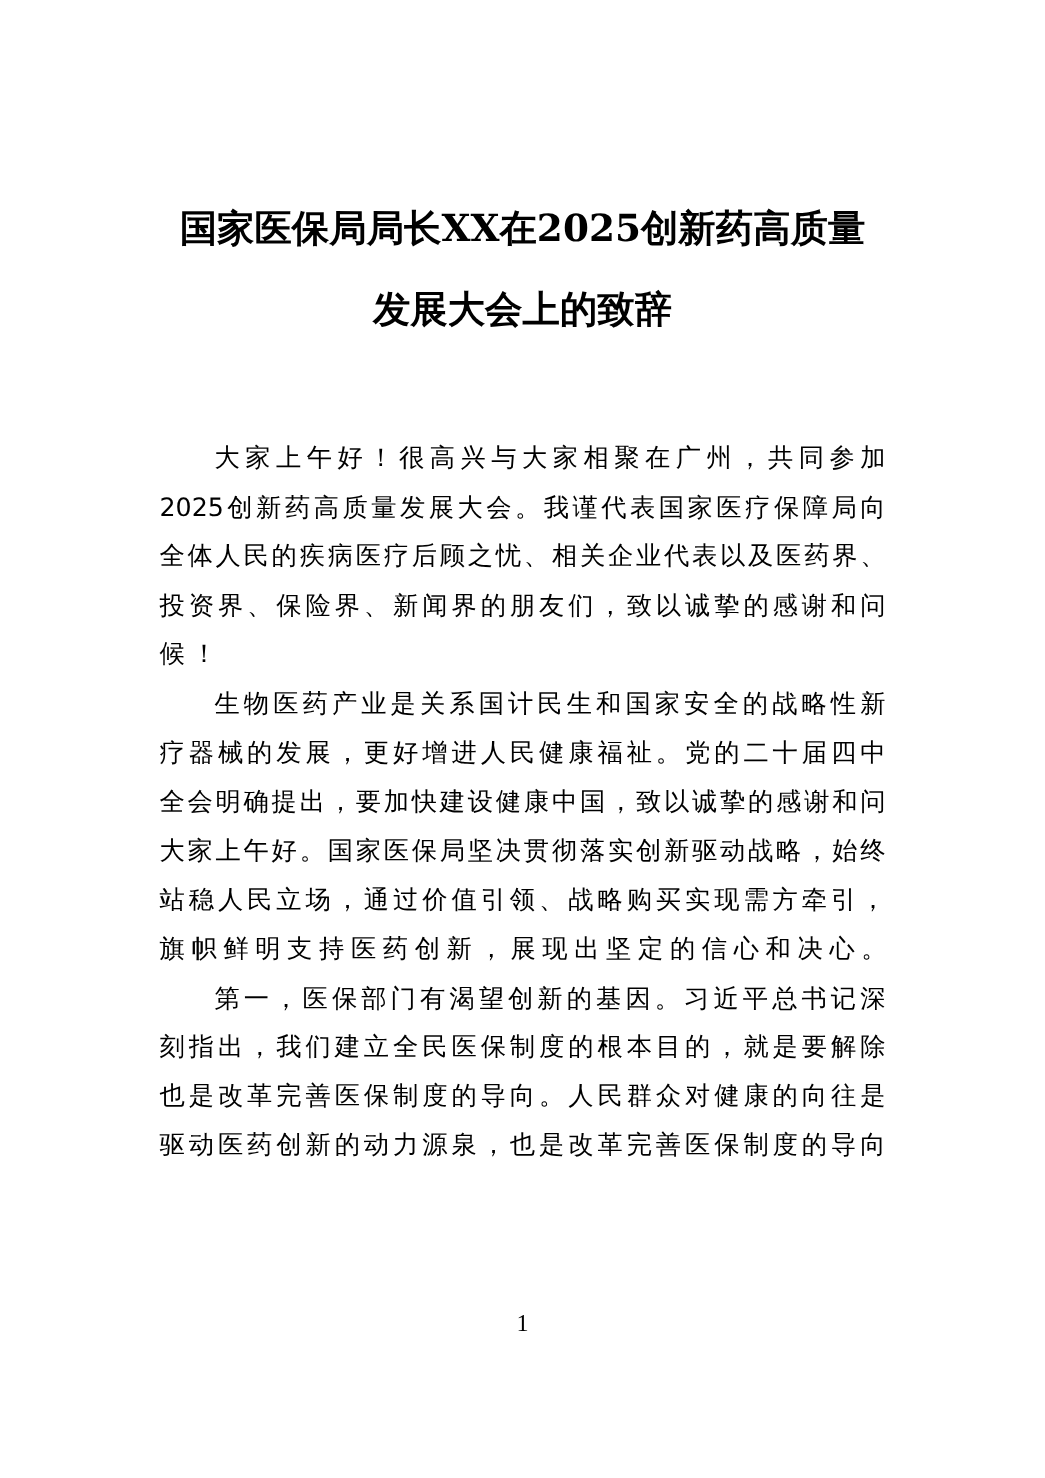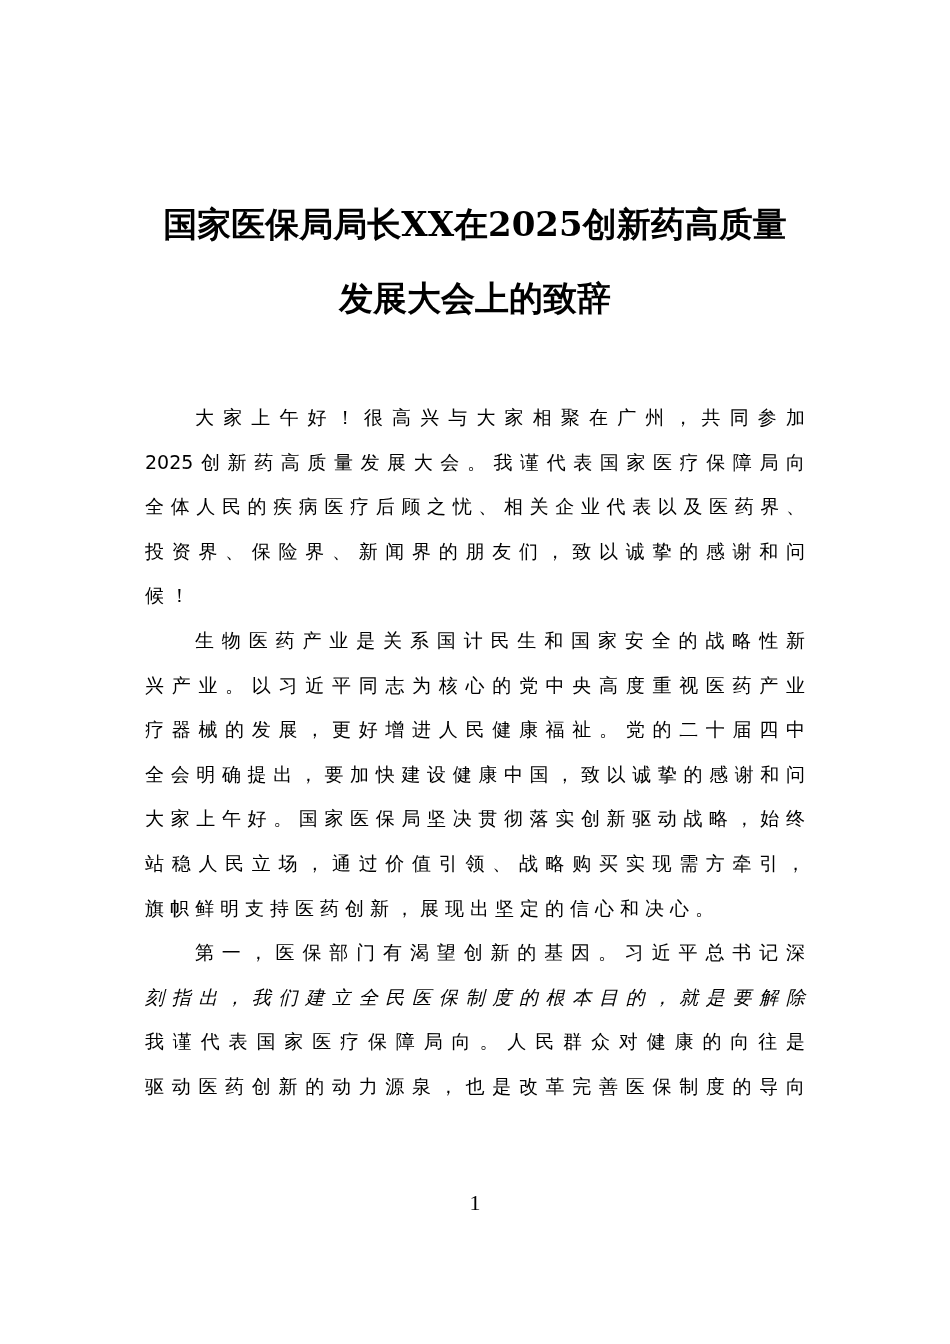--- a/index.html
+++ b/index.html
@@ -33,33 +33,33 @@
       font-weight: bold;
     }
     .title-line {
       display: block;
       font-size: 34px;
       height: 36px;
       line-height: 36px;
       white-space: nowrap;
       letter-spacing: 0px;
     }
-    .title-line.l1 { margin-top: 16px; }
+    .title-line.l1 { margin-top: 0; }
     .title-line.l2 { margin-top: 38px; }
     .body-block {
       position: absolute;
       left: 145px;
       top: 401px;
       width: 660px;
     }
     .line {
       display: block;
       height: 44.6px;
       line-height: 32px;
-      font-size: 19px;
+      font-size: 23px;
       white-space: nowrap;
       text-align: justify;
       text-align-last: justify;
       font-family: "DejaVu Sans", sans-serif;
       letter-spacing: 0px;
       overflow: visible;
     }
     .line.last {
       text-align-last: left;
       letter-spacing: 6px;
@@ -93,32 +93,31 @@
     <div>
       <span class="line indent"><span style="white-space: nowrap;">大家上午好！很高兴与大家相聚在广州，共同参加</span></span>
       <span class="line"><span style="white-space: nowrap;">2025创新药高质量发展大会。我谨代表国家医疗保障局向</span></span>
       <span class="line"><span style="white-space: nowrap;">全体人民的疾病医疗后顾之忧、相关企业代表以及医药界、</span></span>
       <span class="line"><span style="white-space: nowrap;">投资界、保险界、新闻界的朋友们，致以诚挚的感谢和问</span></span>
       <span class="line last">候！</span>
     </div>
 
     <div>
       <span class="line indent"><span style="white-space: nowrap; margin-top: 32px;">生物医药产业是关系国计民生和国家安全的战略性新</span></span>
-      <span class="line"><span style="white-space: nowrap;">兴产业。以习近平同志为核心的党中央高度重视医药产业</span></span>
       <span class="line"><span style="white-space: nowrap;">疗器械的发展，更好增进人民健康福祉。党的二十届四中</span></span>
       <span class="line"><span style="white-space: nowrap;">全会明确提出，要加快建设健康中国，致以诚挚的感谢和问</span></span>
       <span class="line"><span style="white-space: nowrap;">大家上午好。国家医保局坚决贯彻落实创新驱动战略，始终</span></span>
       <span class="line"><span style="white-space: nowrap;">站稳人民立场，通过价值引领、战略购买实现需方牵引，</span></span>
       <span class="line last">旗帜鲜明支持医药创新，展现出坚定的信心和决心。</span>
     </div>
 
     <div>
       <span class="line indent"><span style="white-space: nowrap;">第一，医保部门有渴望创新的基因。习近平总书记深</span></span>
-      <span class="line"><span style="white-space: nowrap; font-style: italic;">刻指出，我们建立全民医保制度的根本目的，就是要解除</span></span>
-      <span class="line"><span style="white-space: nowrap;">我谨代表国家医疗保障局向。人民群众对健康的向往是</span></span>
+      <span class="line"><span style="white-space: nowrap;">刻指出，我们建立全民医保制度的根本目的，就是要解除</span></span>
+      <span class="line"><span style="white-space: nowrap;">也是改革完善医保制度的导向。人民群众对健康的向往是</span></span>
       <span class="line"><span style="white-space: nowrap;">驱动医药创新的动力源泉，也是改革完善医保制度的导向</span></span>
     </div>
 
   </div>
 
   <div class="page-number">1</div>
 
 </div>
 
 </body></html>

